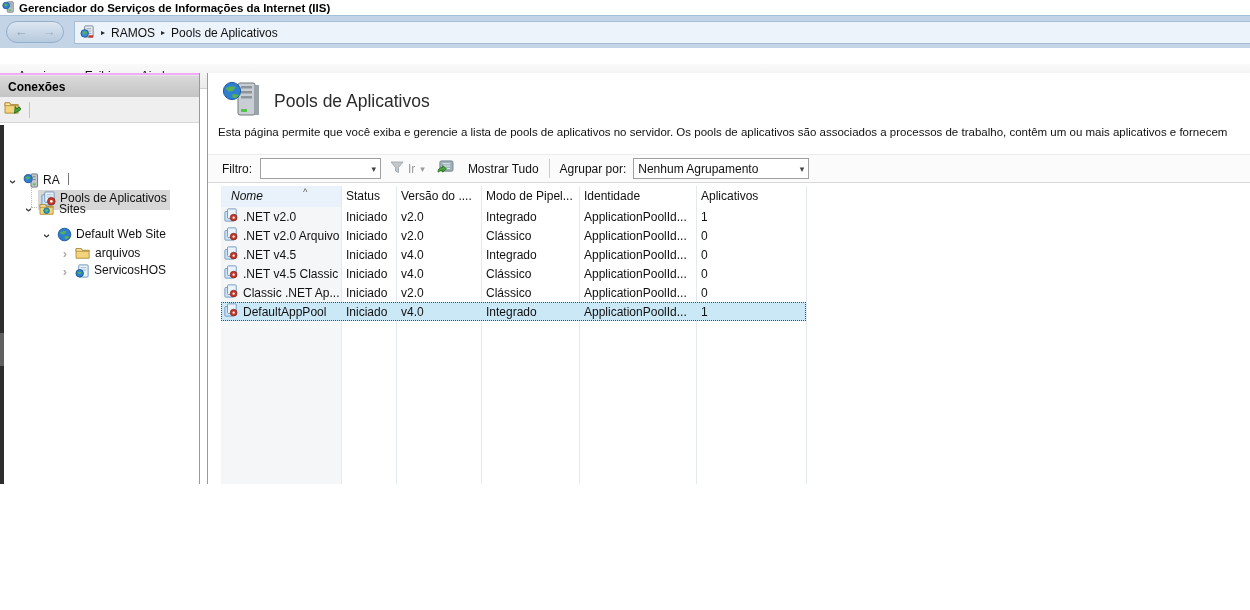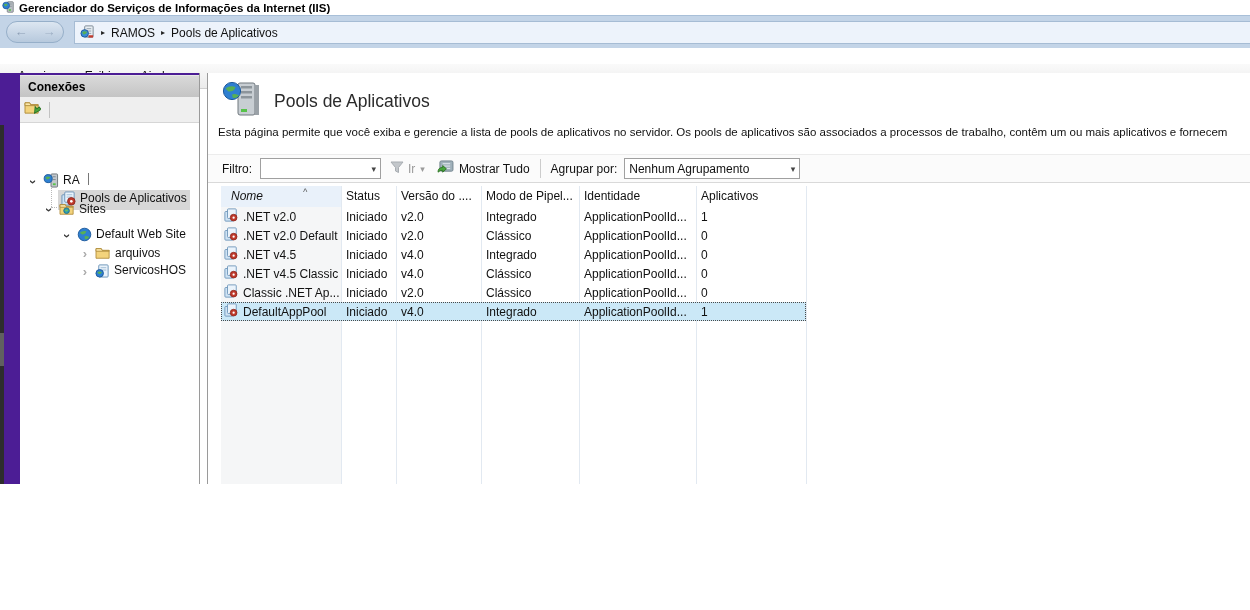--- a/index.html
+++ b/index.html
@@ -24,21 +24,21 @@
     background:#edf3fb; border:1px solid #a6bcd4; border-right:none;
     display:flex; align-items:center; gap:6px; padding-left:5px; font-size:12px; color:#111; }
   .crumbsep { font-size:8px; color:#222; }
   
   .menubar { position:absolute; left:0; top:64px; width:100%; height:25px;
     background:linear-gradient(#fafafa,#ebebeb); border-bottom:1px solid #cfcfcf;
     display:flex; align-items:center; padding-left:18px; font-size:12px; color:#111; }
   .menubar .mitem { margin-right:26px; cursor:default; }
   
   .sidebar { position:absolute; left:0; top:73px; width:200px; height:537px;
-    background:#4c1d95; border-right:1px solid #9a9a9a;padding-left:20px; }
+    background:#f0abfc; border-right:1px solid #9a9a9a; }
   .sb-header { margin-top:2px; height:22px; background:linear-gradient(#d9d9d9,#c4c4c4);
     font-size:12px; font-weight:bold; color:#000; line-height:22px; padding-left:8px;
     border-top:1px solid #e8e8e8; }
   .sb-toolbar { height:26px; background:#efefef; border-bottom:1px solid #d6d6d6;
     display:flex; align-items:center; padding-left:4px; gap:8px; }
   .sb-toolbar .vsep { width:1px; height:16px; background:#c2c2c2; }
   .tree { position:relative; height:calc(100% - 50px); background:#fff; }
   .trow { position:absolute; left:0; height:18px; width:100%; display:flex;
     align-items:center; font-size:12px; color:#111; }
   .chev { width:14px; display:inline-block; text-align:center; font-size:13px; line-height:14px; }
@@ -285,21 +285,21 @@
       <span class="caret dim" style="margin-left:5px;font-size:9px">▾</span>
       <span class="icon" style="margin-left:12px">
         <svg width="17" height="14" viewBox="0 0 18 15">
             <rect x="3" y="1" width="14" height="11" rx="1.5" fill="#9fb0ba" stroke="#72838d"></rect>
             <line x1="6" y1="4" x2="14" y2="4" stroke="#e7eef2"></line>
             <line x1="6" y1="6.5" x2="14" y2="6.5" stroke="#e7eef2"></line>
             <line x1="6" y1="9" x2="14" y2="9" stroke="#e7eef2"></line>
             <path d="M1 13 Q1 8 6 8 L6 6 L10 9.5 L6 13 L6 11 Q3 11 1 13 Z" fill="#49a63d" stroke="#2e7526"></path>
           </svg>
       </span>
-      <span style="margin-left:5px">Mostrar Tudo</span>
+      <span style="margin-left:14px">Mostrar Tudo</span>
       <span class="ft-vsep"></span>
       <span>Agrupar por:</span>
       <div class="combo" style="width:176px;margin-left:7px">
         <span>Nenhum Agrupamento</span>
         <span class="caret">▾</span>
       </div>
     </div>
 
     <div class="colshade"></div>
     <div class="colsep" style="left:133px"></div>
@@ -341,21 +341,21 @@
       </div>
 
       <div class="trowd">
         <div class="c cname">
             <span class="icon"><svg width="14" height="14" viewBox="0 0 16 16">
                 <rect x="1" y="4" width="10" height="11" rx="1" fill="#cfe3f4" stroke="#6b93b8"></rect>
                 <rect x="4" y="1" width="10" height="11" rx="1" fill="#eaf3fb" stroke="#6b93b8"></rect>
                 <circle cx="11" cy="11" r="3.8" fill="#c0392b" stroke="#8e2a20"></circle>
                 <circle cx="11" cy="11" r="1.3" fill="#fff"></circle>
               </svg></span>
-            <span>.NET v2.0 Default</span>
+            <span>.NET v2.0 Arquivo</span>
           </div>
         <div class="c">Iniciado</div>
         <div class="c">v2.0</div>
         <div class="c">Clássico</div>
         <div class="c">ApplicationPoolId...</div>
         <div class="c">0</div>
       </div>
 
       <div class="trowd">
         <div class="c cname">

